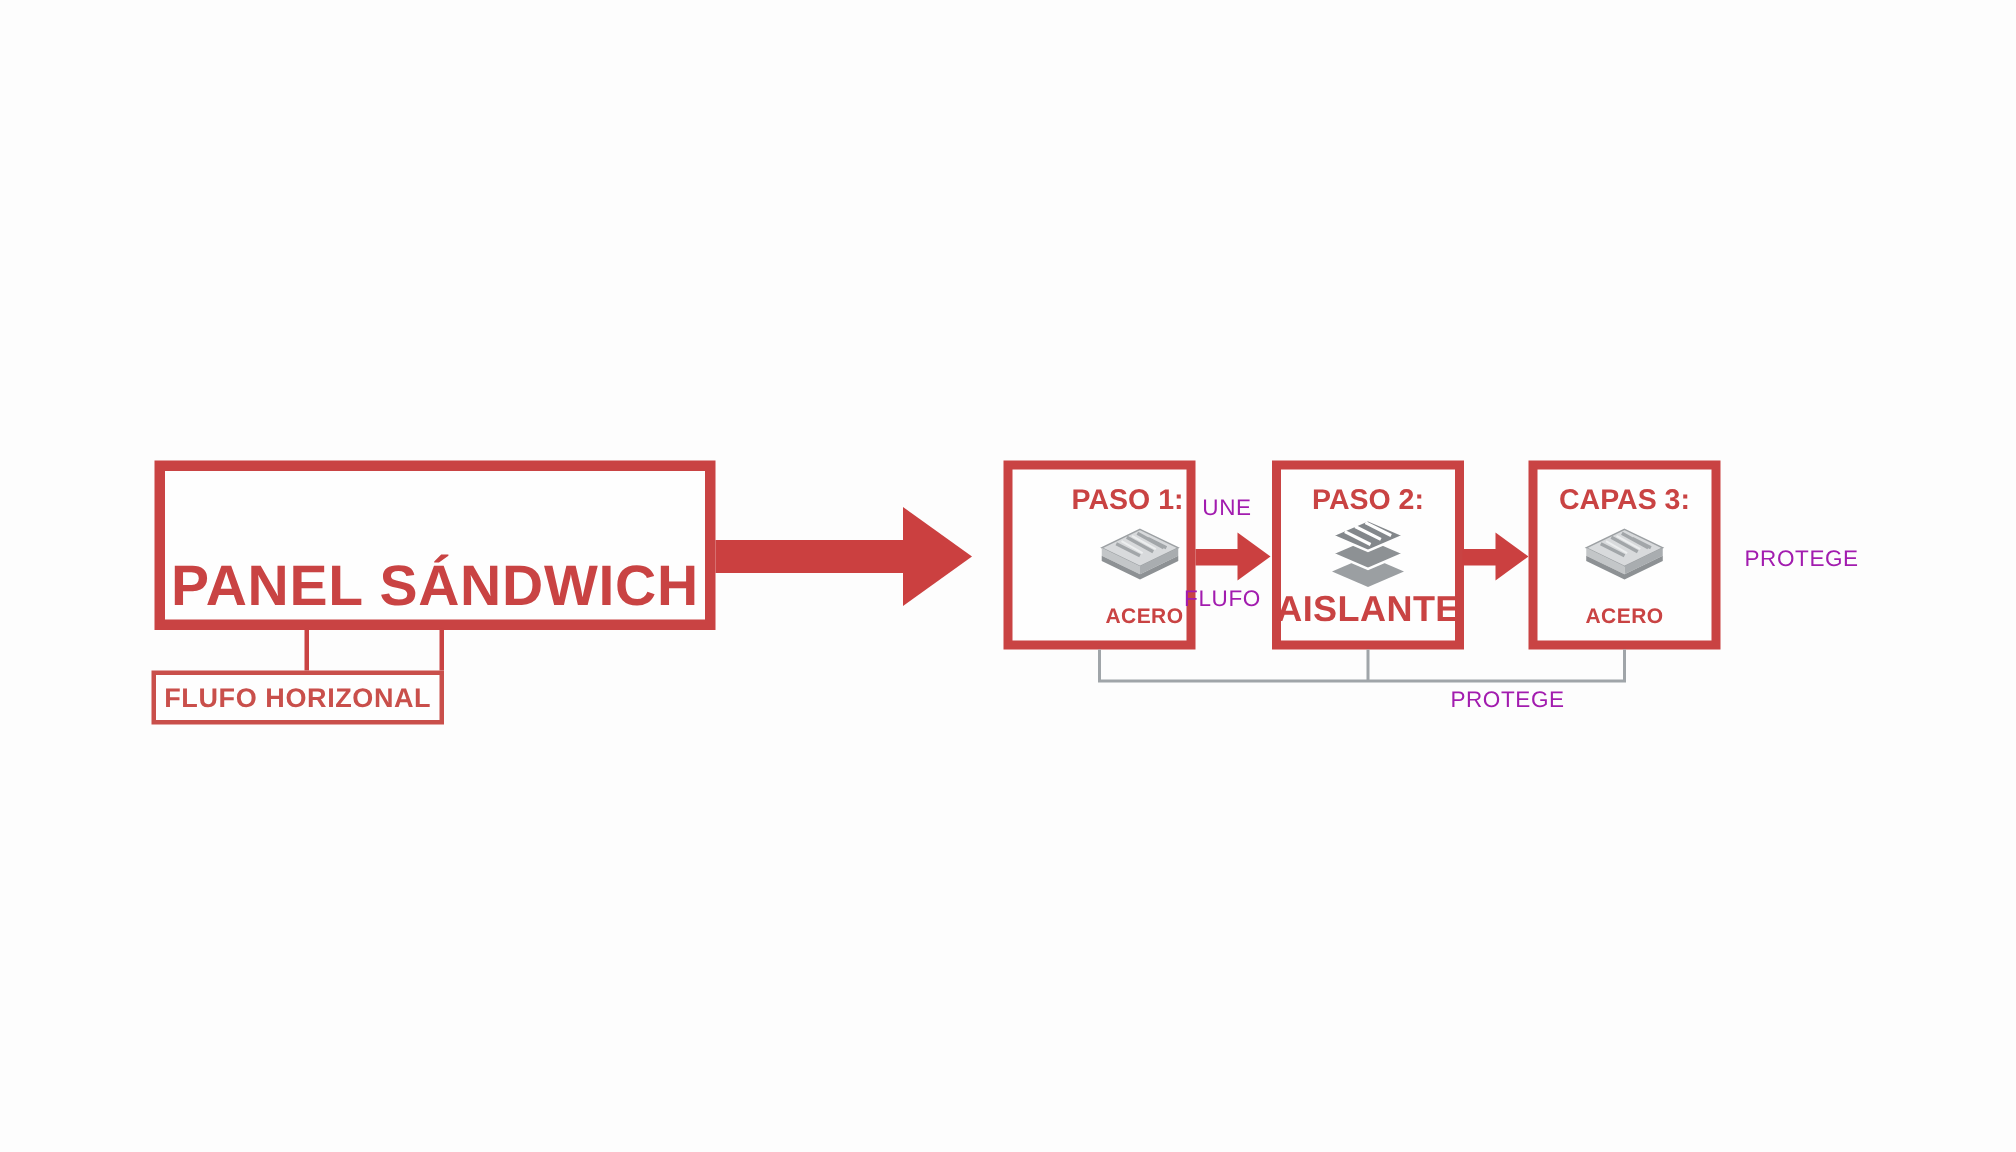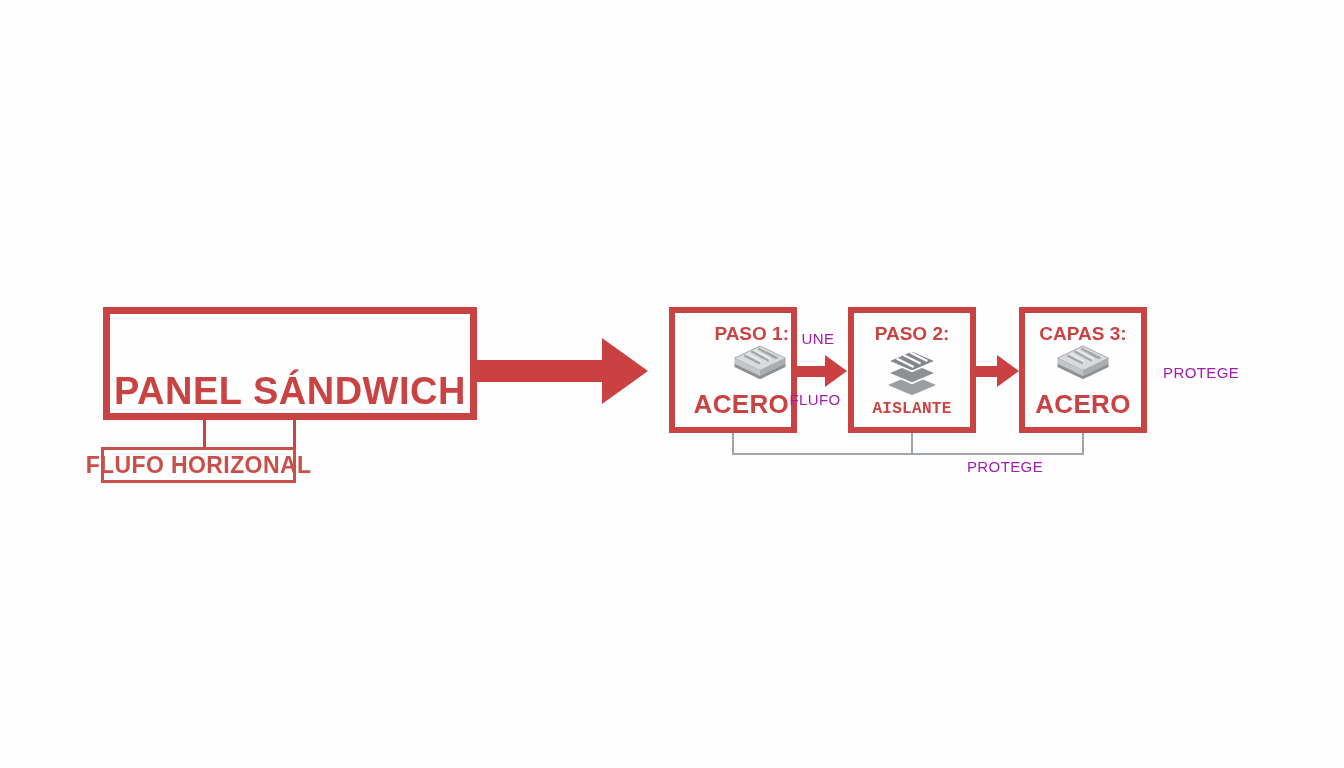--- a/index.html
+++ b/index.html
@@ -19,41 +19,41 @@
   }
   .main-box span{font-size:38px;font-weight:700;color:#c94343;letter-spacing:.5px;white-space:nowrap;}
   .stub{position:absolute;background:#c94343;}
   .stub1{left:203px;top:419px;width:3px;height:29px;}
   .stub2{left:293px;top:419px;width:3px;height:29px;}
   .flufo-box{
     position:absolute;left:101px;top:447px;width:195px;height:36px;
     box-sizing:border-box;border:3px solid #c94f4b;background:#fefefe;
     display:flex;align-items:center;justify-content:center;
   }
-  .flufo-box span{font-size:23px;font-weight:700;color:#c94f4b;letter-spacing:.4px;white-space:nowrap;}
+  .flufo-box span{font-size:18px;font-weight:700;color:#c94f4b;letter-spacing:.4px;white-space:nowrap;}
   
   .big-arrow-shaft{position:absolute;left:477px;top:360px;width:126px;height:22px;background:#cb4040;}
   .big-arrow-head{
     position:absolute;left:602px;top:338px;width:0;height:0;
     border-top:33px solid transparent;border-bottom:33px solid transparent;
     border-left:46px solid #cb4040;
   }
   
   .step-box{
     position:absolute;top:307px;width:128px;height:126px;
     box-sizing:border-box;border:6px solid #c94343;background:#fefefe;
     display:flex;flex-direction:column;align-items:center;justify-content:space-between;
     padding:10px 2px 9px 2px;
   }
   .step1{left:669px;align-items:flex-end;}
   .step2{left:848px;}
   .step3{left:1019px;}
   .step-title{font-size:19px;font-weight:700;color:#c94343;white-space:nowrap;}
-  .step-label{font-size:26px;font-weight:700;color:#c94343;white-space:nowrap;letter-spacing:.3px;}
-  .step2 .step-label{font-size:16px;font-family:Liberation Mono, monospace;}
+  .step-label{font-size:14px;font-weight:700;color:#c94343;white-space:nowrap;letter-spacing:.3px;}
+  .step2 .step-label{font-size:24px;}
   .step-icon{flex:0 0 auto;line-height:0;}
   
   .sm-shaft{position:absolute;top:366px;height:11px;background:#cb4040;}
   .sm-shaft.a1{left:797px;width:29px;}
   .sm-shaft.a2{left:975px;width:23px;}
   .sm-head{
     position:absolute;top:355px;width:0;height:0;
     border-top:16px solid transparent;border-bottom:16px solid transparent;
     border-left:22px solid #cb4040;
   }

